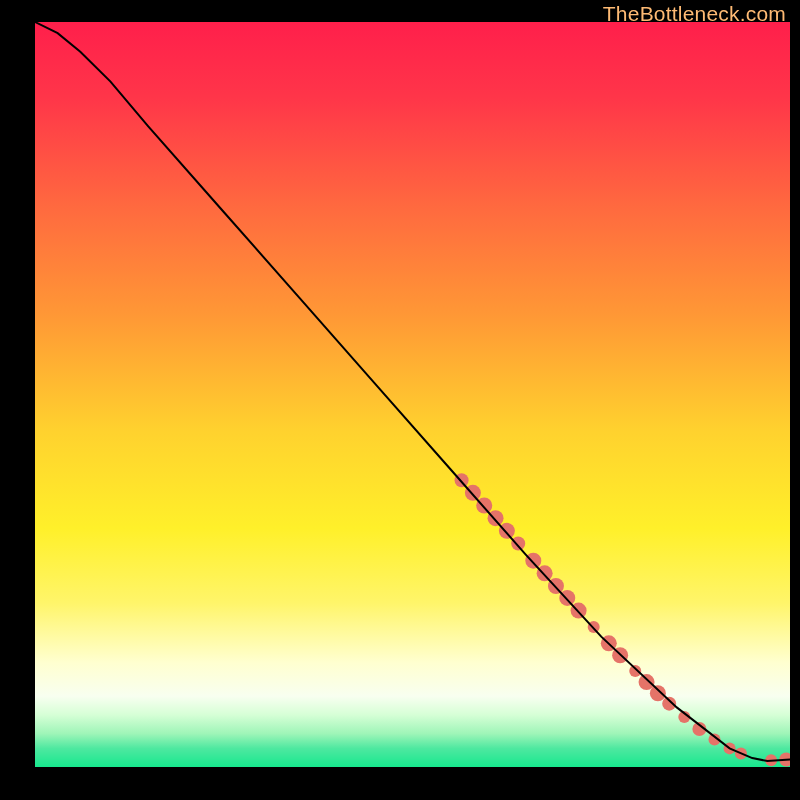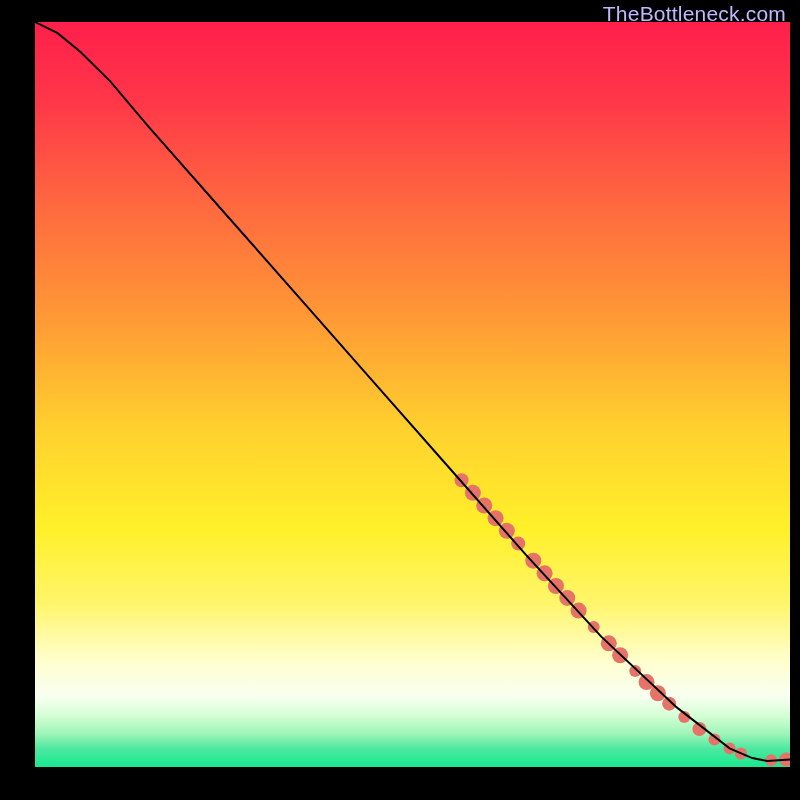--- a/index.html
+++ b/index.html
@@ -32,21 +32,21 @@
   .curve-svg {
     position: absolute;
     inset: 0;
     width: 100%;
     height: 100%;
   }
   .attribution {
     position: absolute;
     top: 2px;
     right: 14px;
-    color: #c4b5fd;
+    color: #fdba74;
     font-size: 21px;
     letter-spacing: 0.2px;
     user-select: none;
   }
 </style>
 </head>
 <body>
 
 <div class="stage">
 

